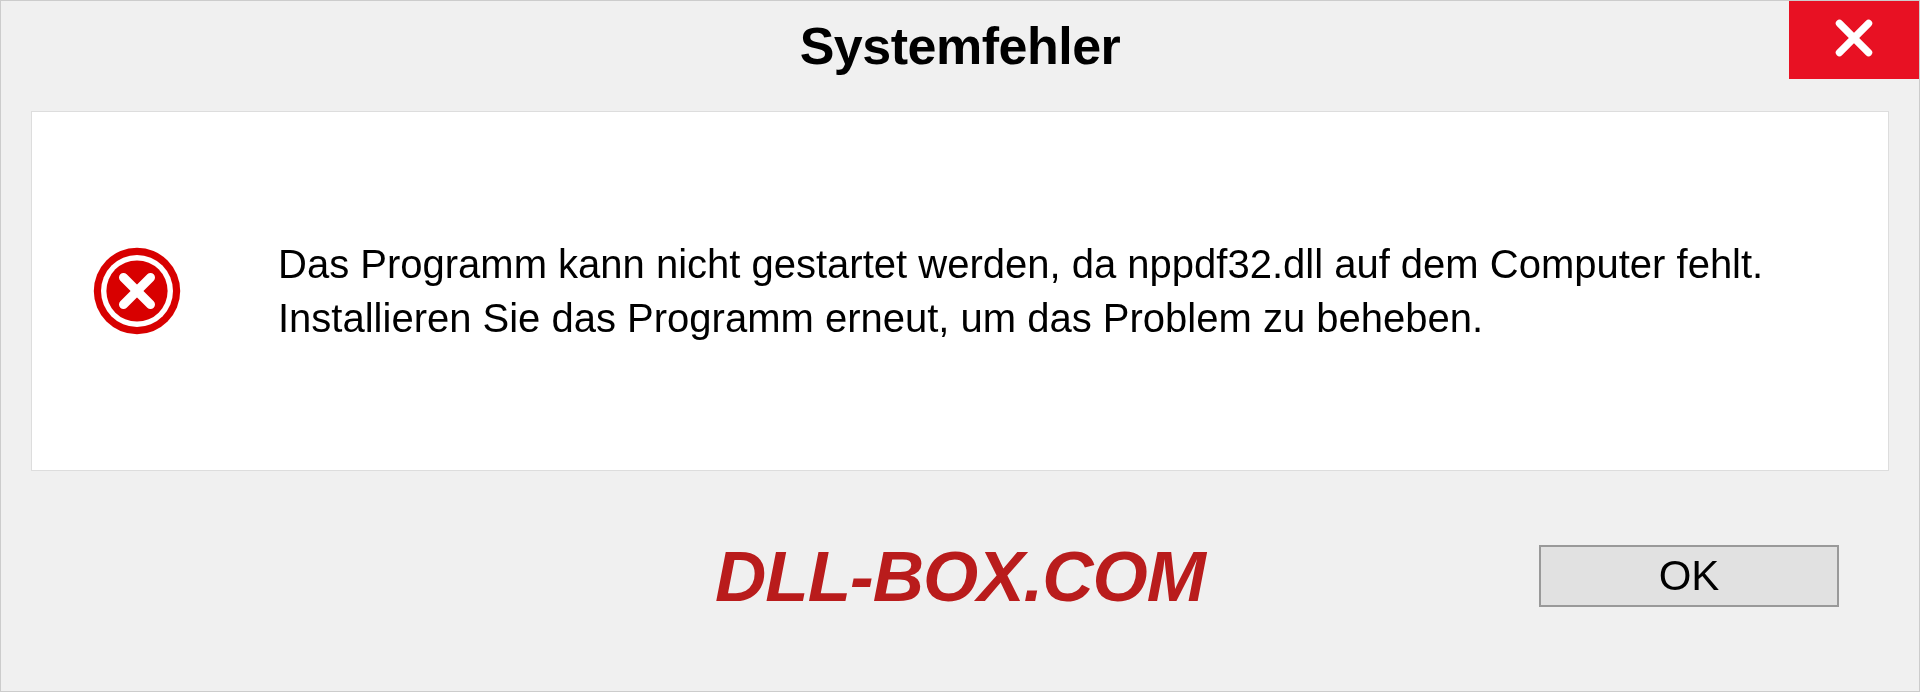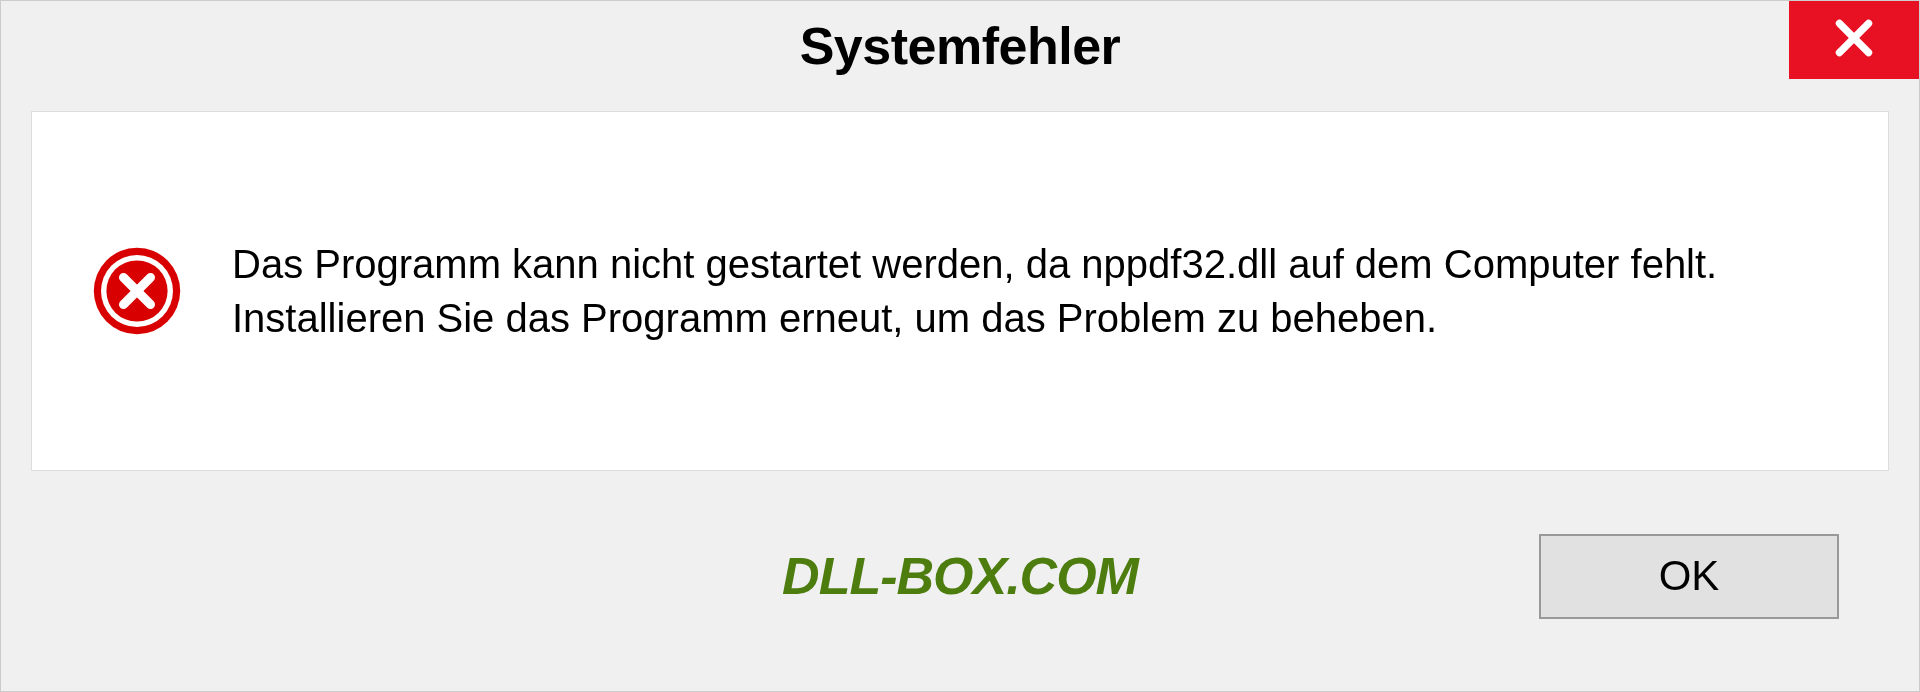--- a/index.html
+++ b/index.html
@@ -61,20 +61,21 @@
     }
     
     .content-panel {
       margin: 20px 30px;
       background: #ffffff;
       border: 1px solid #ddd;
       height: 360px;
       display: flex;
       align-items: center;
       padding: 0 60px;
+      gap: 46px;
     }
     
     .error-icon {
       width: 90px;
       height: 90px;
       flex-shrink: 0;
       margin-right: 50px;
     }
     
     .error-icon svg {
@@ -95,31 +96,31 @@
       align-items: center;
       justify-content: flex-end;
       padding: 0 80px 30px 0;
       position: relative;
     }
     
     .watermark {
       position: absolute;
       left: 50%;
       transform: translateX(-50%);
-      font-size: 52px;
+      font-size: 71px;
       font-weight: 900;
       font-style: italic;
-      color: #4d7c0f;
+      color: #b91c1c;
       letter-spacing: -1px;
       font-family: Arial, sans-serif;
     }
     
     .ok-button {
       width: 300px;
-      height: 85px;
+      height: 62px;
       background: #e1e1e1;
       border: 2px solid #999;
       font-size: 42px;
       color: #000;
       display: flex;
       align-items: center;
       justify-content: center;
       cursor: pointer;
       font-family: inherit;
     }

